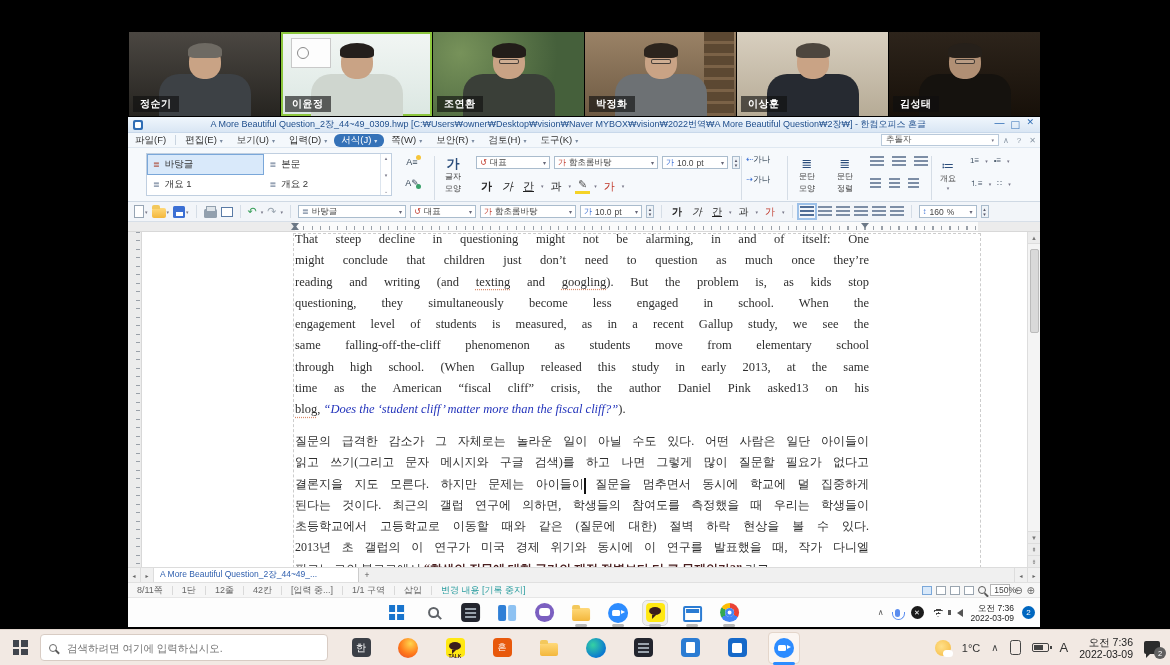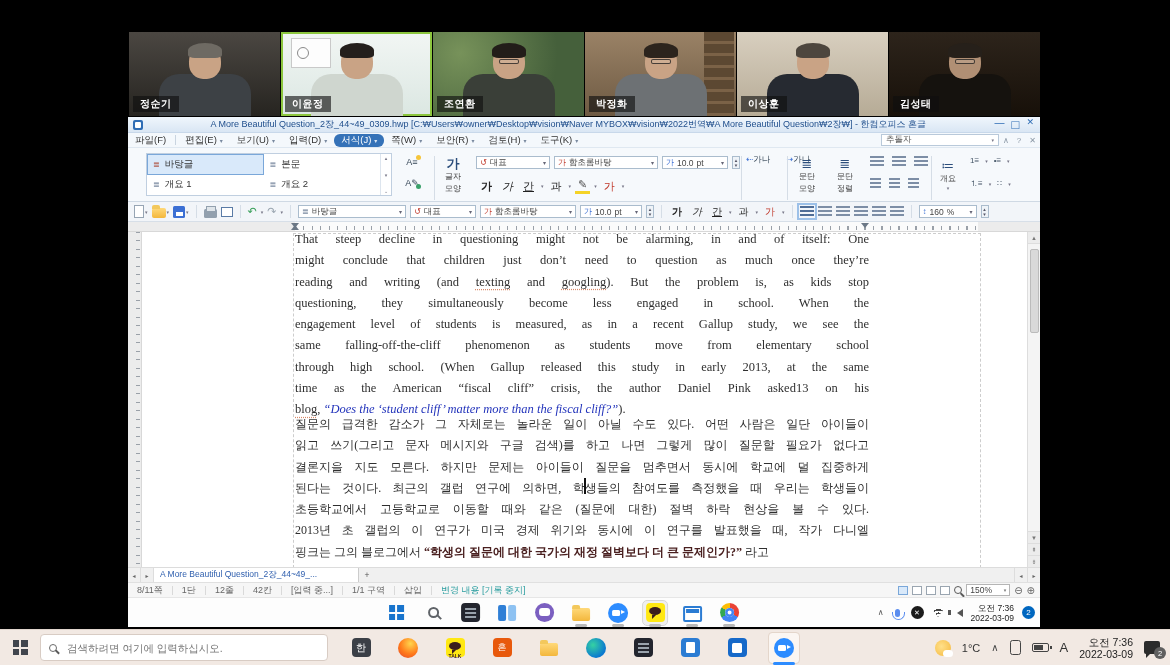--- a/index.html
+++ b/index.html
@@ -119,21 +119,21 @@
 
   .hwp-doc{position:absolute;left:0;top:115px;width:100%;height:335px;background:#fdfdfd;}
   .vruler{position:absolute;left:0;top:0;width:14px;height:100%;background:#ececec;border-right:1px solid #d8d8d8;}
   .vruler::before{content:"";position:absolute;top:0;bottom:0;right:1px;width:4px;
     background:repeating-linear-gradient(#9aa0a8 0 1px,transparent 1px 8.5px);}
   .page{position:absolute;left:14px;right:13px;top:0;height:100%;background:#fff;overflow:hidden;text-decoration:underline;}
   .bound{position:absolute;left:151px;top:1px;width:688px;height:340px;
     border:1px dashed #cdcdcd;border-bottom:none;}
   .para{position:absolute;left:153px;width:574px;font-family:"Liberation Serif","DejaVu Serif",serif;color:#2f2f2f;}
   .para-en{top:0;font-size:12.5px;}
-  .para-ko{top:184px;font-size:12px;}
+  .para-ko{top:201px;font-size:12px;}
   .line{height:21.3px;overflow:hidden;text-align:justify;}
   .line::after{content:"";display:inline-block;width:100%;height:0;}
   .line.noj{text-align:left;} .line.noj::after{content:none;}
   .sq{text-decoration:underline dotted #d98a6a;text-underline-offset:2.5px;}
   .blue-it{color:#2233bb;font-style:italic;}
   .ko-bold{font-weight:bold;color:#4a2020;}
   .caret-bar{position:absolute;left:442px;top:246px;width:1.5px;height:16px;background:#111;}
   .scrollbar{position:absolute;right:0;top:0;width:13px;height:100%;background:#f4f4f4;border-left:1px solid #ddd;
     display:flex;flex-direction:column;align-items:center;font-size:6px;color:#777;}
   .sb-btn{width:13px;height:12px;display:flex;align-items:center;justify-content:center;background:#ececec;border-bottom:1px solid #ddd;}
@@ -153,21 +153,21 @@
   .hwp-statusbar{position:absolute;left:0;top:465px;width:100%;height:15px;background:#f6f6f6;border-top:1px solid #e0e0e0;
     display:flex;align-items:center;font-size:9px;color:#666;}
   .st-seg{padding:0 9px;white-space:nowrap;}
   .st-div{width:1px;height:9px;background:#d9d9d9;}
   .st-teal{color:#2a9d9f;}
   .st-right{margin-left:auto;display:flex;align-items:center;gap:4px;padding-right:5px;}
   .vmico{width:10px;height:9px;border:1px solid #9aa5b0;background:#fff;}
   .vmico.sel{background:#d9e9fa;border-color:#7aa7d9;}
   .magicon{width:8px;height:8px;border:1.5px solid #5a5a5a;border-radius:50%;position:relative;}
   .magicon::after{content:"";position:absolute;width:5px;height:1.5px;background:#5a5a5a;right:-4px;bottom:-2px;transform:rotate(45deg);}
-  .zoombox{width:44px;height:12px;border:1px solid #b5b5b5;background:#fff;display:flex;align-items:center;
+  .zoombox{width:20px;height:12px;border:1px solid #b5b5b5;background:#fff;display:flex;align-items:center;
     padding:0 3px;font-size:8.5px;color:#444;}
   .zoombox .caret{margin-left:auto;font-size:5px;color:#777;}
   .i-zminus::before{content:"⊖";font-size:10px;color:#666;}
   .i-zplus::before{content:"⊕";font-size:10px;color:#666;}
 
   
   .win11-bar{position:absolute;left:0;top:480px;width:100%;height:30px;background:#fdfdfd;border-top:1px solid #e6e6e6;}
   .w11-center{position:absolute;left:50%;top:0;height:100%;transform:translateX(-56%);display:flex;align-items:center;gap:13px;}
   .w11-ico{width:24px;height:24px;display:flex;align-items:center;justify-content:center;position:relative;border-radius:4px;}
   .w11-ico.selbox{background:#efefef;outline:1px solid #d5d5d5;}
@@ -403,21 +403,21 @@
         <span class="charbtn u">간</span>
           <span class="tiny-caret">▾</span>
         <span class="charbtn">과</span>
           <span class="tiny-caret">▾</span>
         <span class="charbtn pen">✎</span>
           <span class="tiny-caret">▾</span>
         <span class="charbtn red">가</span>
           <span class="tiny-caret">▾</span>
       </div>
       <div class="vd" style="position:absolute;left:610px;top:5px;height:44px;"></div>
-      <div class="rb-row" style="left:618px;top:6px;flex-direction:row;gap:16px;font-size:8.5px;color:#345;">
+      <div class="rb-row" style="left:618px;top:6px;flex-direction:column;gap:8px;font-size:8.5px;color:#345;">
         <span><span style="color:#3b6fd4">⇠</span><span>가나</span></span>
         <span><span style="color:#3b6fd4">⇢</span><span>가나</span></span>
       </div>
       <div class="vd" style="position:absolute;left:656px;top:5px;height:44px;"></div>
       <div class="bigbtn" style="left:662px">
         <span class="bi" style="font-weight:normal">≣</span>
         <span>문단</span>
           <span>모양</span>
       </div>
       <div class="bigbtn" style="left:700px">

